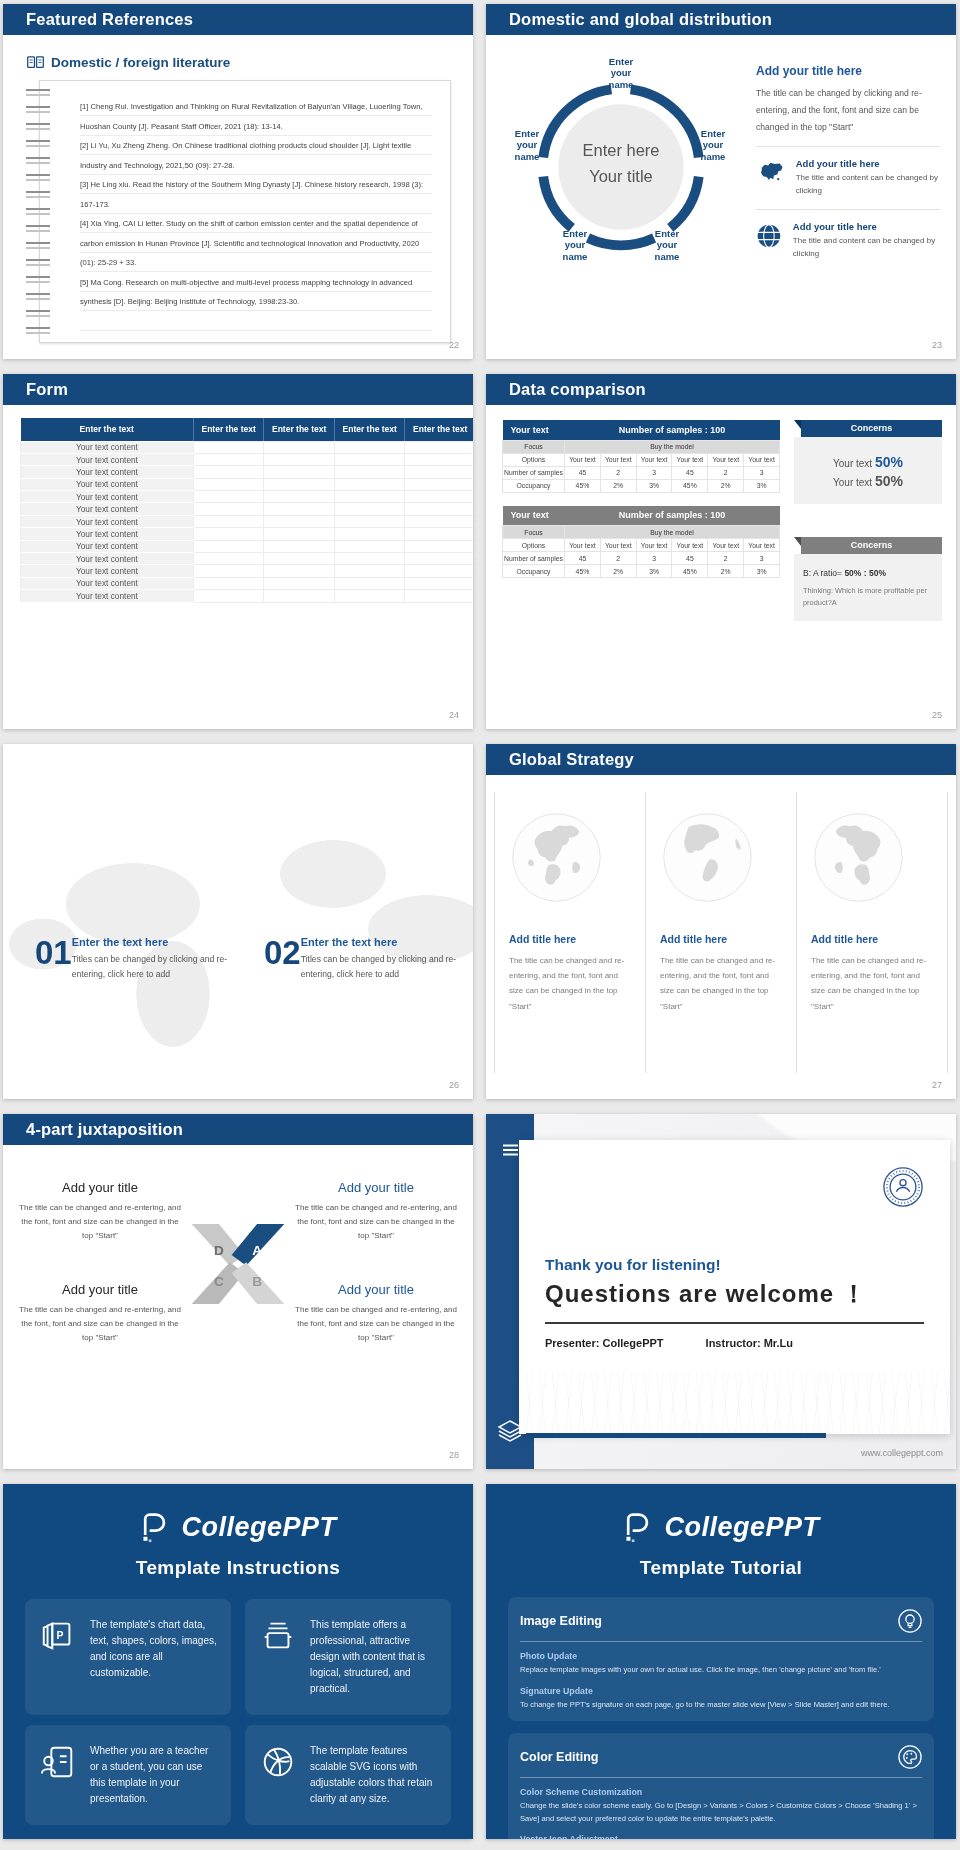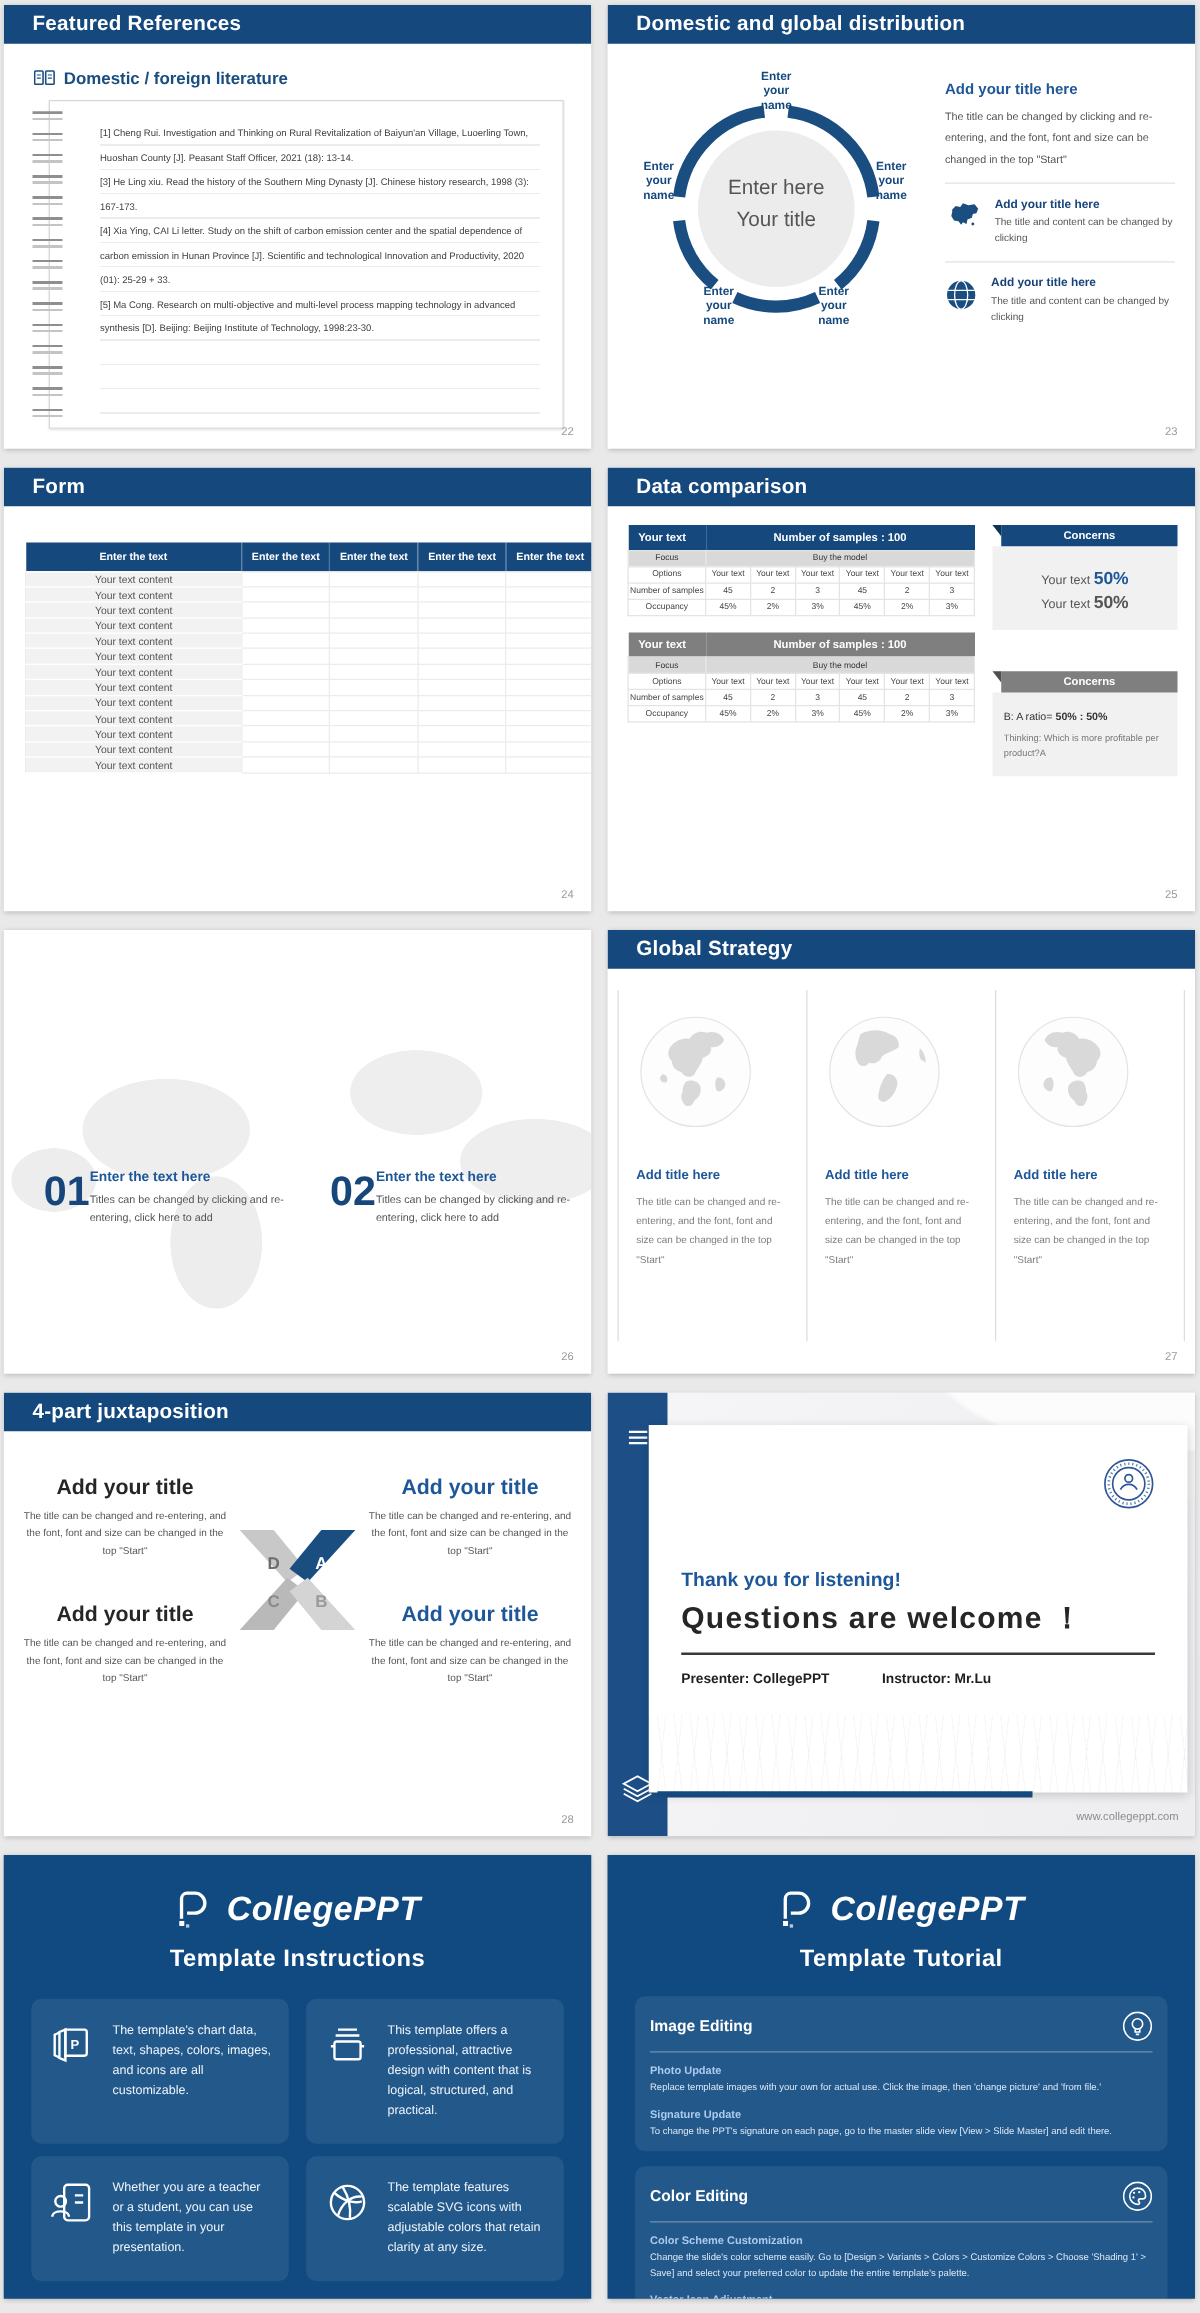--- a/index.html
+++ b/index.html
@@ -24,21 +24,21 @@
   .n1{left:98px;top:14px}.n2{left:4px;top:86px}.n3{left:190px;top:86px}.n4{left:52px;top:186px}.n5{left:144px;top:186px}
   .dist-right{position:absolute;left:270px;top:60px;width:184px}
   .dist-right h3{font-size:12px;font-weight:bold;color:var(--accent-blue,#1e5799);margin-bottom:7px}
   .dist-right .rb{font-size:8.6px;color:#555;line-height:1.95}
   .divider{border-top:1px solid #e2e2e2;margin:11px 0}
   .d-item{display:flex;gap:11px;align-items:flex-start}
   .d-item h4{font-size:9.5px;color:#15437a;margin-bottom:3px;font-weight:bold}
   .d-item p{font-size:8px;color:#555;line-height:1.6}
 
   
-  .form-table{position:absolute;left:17px;top:60px;width:456px;border-collapse:collapse}
+  .form-table{position:absolute;left:17px;top:44px;width:456px;border-collapse:collapse}
   .form-table th{background:var(--header-blue,#15497e);color:#fff;font-size:8.5px;font-weight:bold;height:23px;border-right:1px solid rgba(255,255,255,.25)}
   .form-table th:first-child{width:38%}
   .form-table td{height:12.4px;border:1px solid #ececec;font-size:8.3px;color:#555;text-align:center}
   .form-table td.c1{background:#f2f2f2;border-color:#fff #ececec}
 
   
   .cmp-wrap{position:absolute;left:16px;top:46px;width:278px}
   .cmp-table{width:100%;border-collapse:collapse;margin-bottom:13px}
   .cmp-table td{border:1px solid #e4e4e4;font-size:6.8px;color:#444;text-align:center;padding:2.5px 1px;background:#fff}
   .cmp-table .t-title td{border:none;color:#fff;font-size:9px;font-weight:bold;height:20px;background:var(--header-blue,#15497e)}
@@ -78,21 +78,21 @@
   .gs-col{flex:1;text-align:left;padding:10px 14px 0;border-right:1px solid #ddd}
   .gs-col:first-child{border-left:1px solid #ddd}
   .gs-col svg{width:95px;height:95px;margin-top:8px}
   .gs-col h4{font-size:10.5px;font-weight:bold;color:var(--accent-blue,#1e5799);margin:24px 0 8px}
   .gs-col p{font-size:8px;color:#7d7d7d;line-height:1.9}
   .flip{transform:scaleX(-1)}
 
   
   .jx-b{position:absolute;width:162px;text-align:center}
   .b1{left:16px;top:66px}.b2{right:16px;top:66px}.b3{left:16px;top:168px}.b4{right:16px;top:168px}
-  .jx-b h4{font-size:17px;font-weight:bold;margin-bottom:6px}
+  .jx-b h4{font-size:13px;font-weight:normal;margin-bottom:6px}
   .t-dark{color:#262626}.t-blue{color:var(--accent-blue,#1e5799)}
   .jx-b p{font-size:8px;color:#555;line-height:1.75}
   .x-svg{position:absolute;left:176px;top:102px;width:118px;height:96px}
 
   
   .s-th{background:linear-gradient(115deg,#f6f6f8 0%,#ededef 100%)}
   .curves{position:absolute;left:0;right:0;top:0;height:120px;background:
     radial-gradient(300px 150px at 430px -40px,#fcfcfd 58%,transparent 60%),
     radial-gradient(340px 180px at 470px -20px,#f1f1f3 58%,transparent 60%)}
   .th-side{position:absolute;left:0;top:0;bottom:0;width:48px;background:#1d4f86}
@@ -144,20 +144,21 @@
             <rect x="13.5" y="1" width="9.5" height="15" rx="1"></rect>
             <path d="M3.5 5.5h4.5M3.5 9h4.5M16 5.5h4.5M16 9h4.5" stroke-width="1.2"></path>
           </g>
         </svg>
       <span>Domestic / foreign literature</span>
     </div>
     <div class="notebook">
       <div class="spiral"></div>
       <div class="ref-list">
         <p>[1] Cheng Rui. Investigation and Thinking on Rural Revitalization of Baiyun'an Village, Luoerling Town, Huoshan County [J]. Peasant Staff Officer, 2021 (18): 13-14.</p>
+        <p>[2] Li Yu, Xu Zheng Zheng. On Chinese traditional clothing products cloud shoulder [J]. Light textile Industry and Technology, 2021,50 (09): 27-28.</p>
         <p>[3] He Ling xiu. Read the history of the Southern Ming Dynasty [J]. Chinese history research, 1998 (3): 167-173.</p>
         <p>[4] Xia Ying, CAI Li letter. Study on the shift of carbon emission center and the spatial dependence of carbon emission in Hunan Province [J]. Scientific and technological Innovation and Productivity, 2020 (01): 25-29 + 33.</p>
         <p>[5] Ma Cong. Research on multi-objective and multi-level process mapping technology in advanced synthesis [D]. Beijing: Beijing Institute of Technology, 1998:23-30.</p>
       </div>
     </div>
     <div class="page-num">22</div>
   </section>
 
   <section class="slide s23">
     <div class="sl-header">

